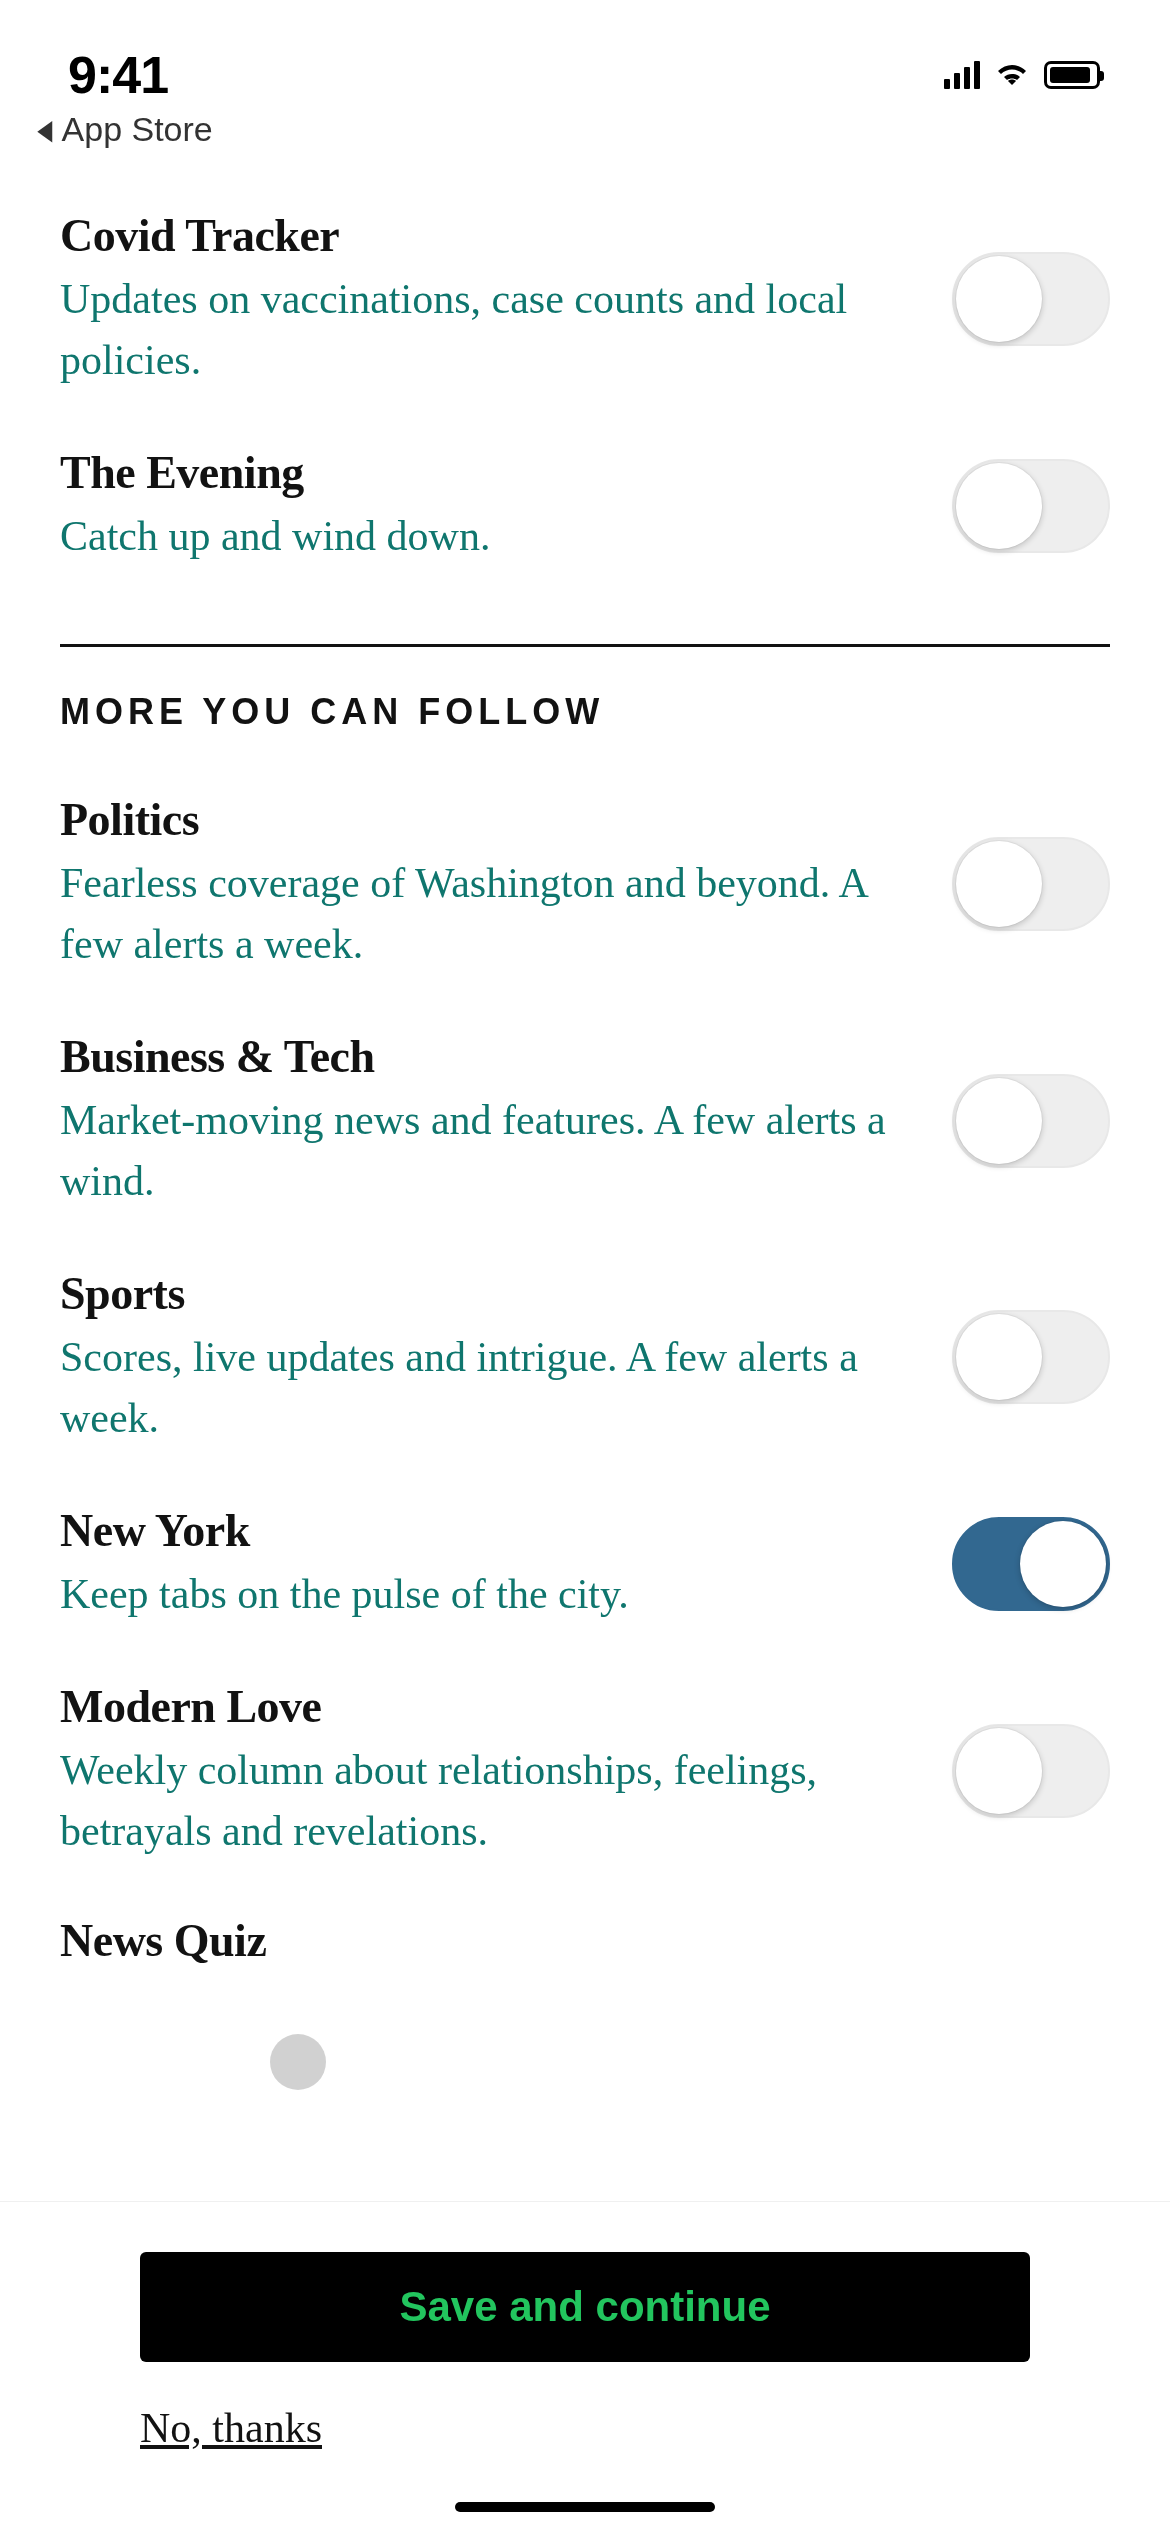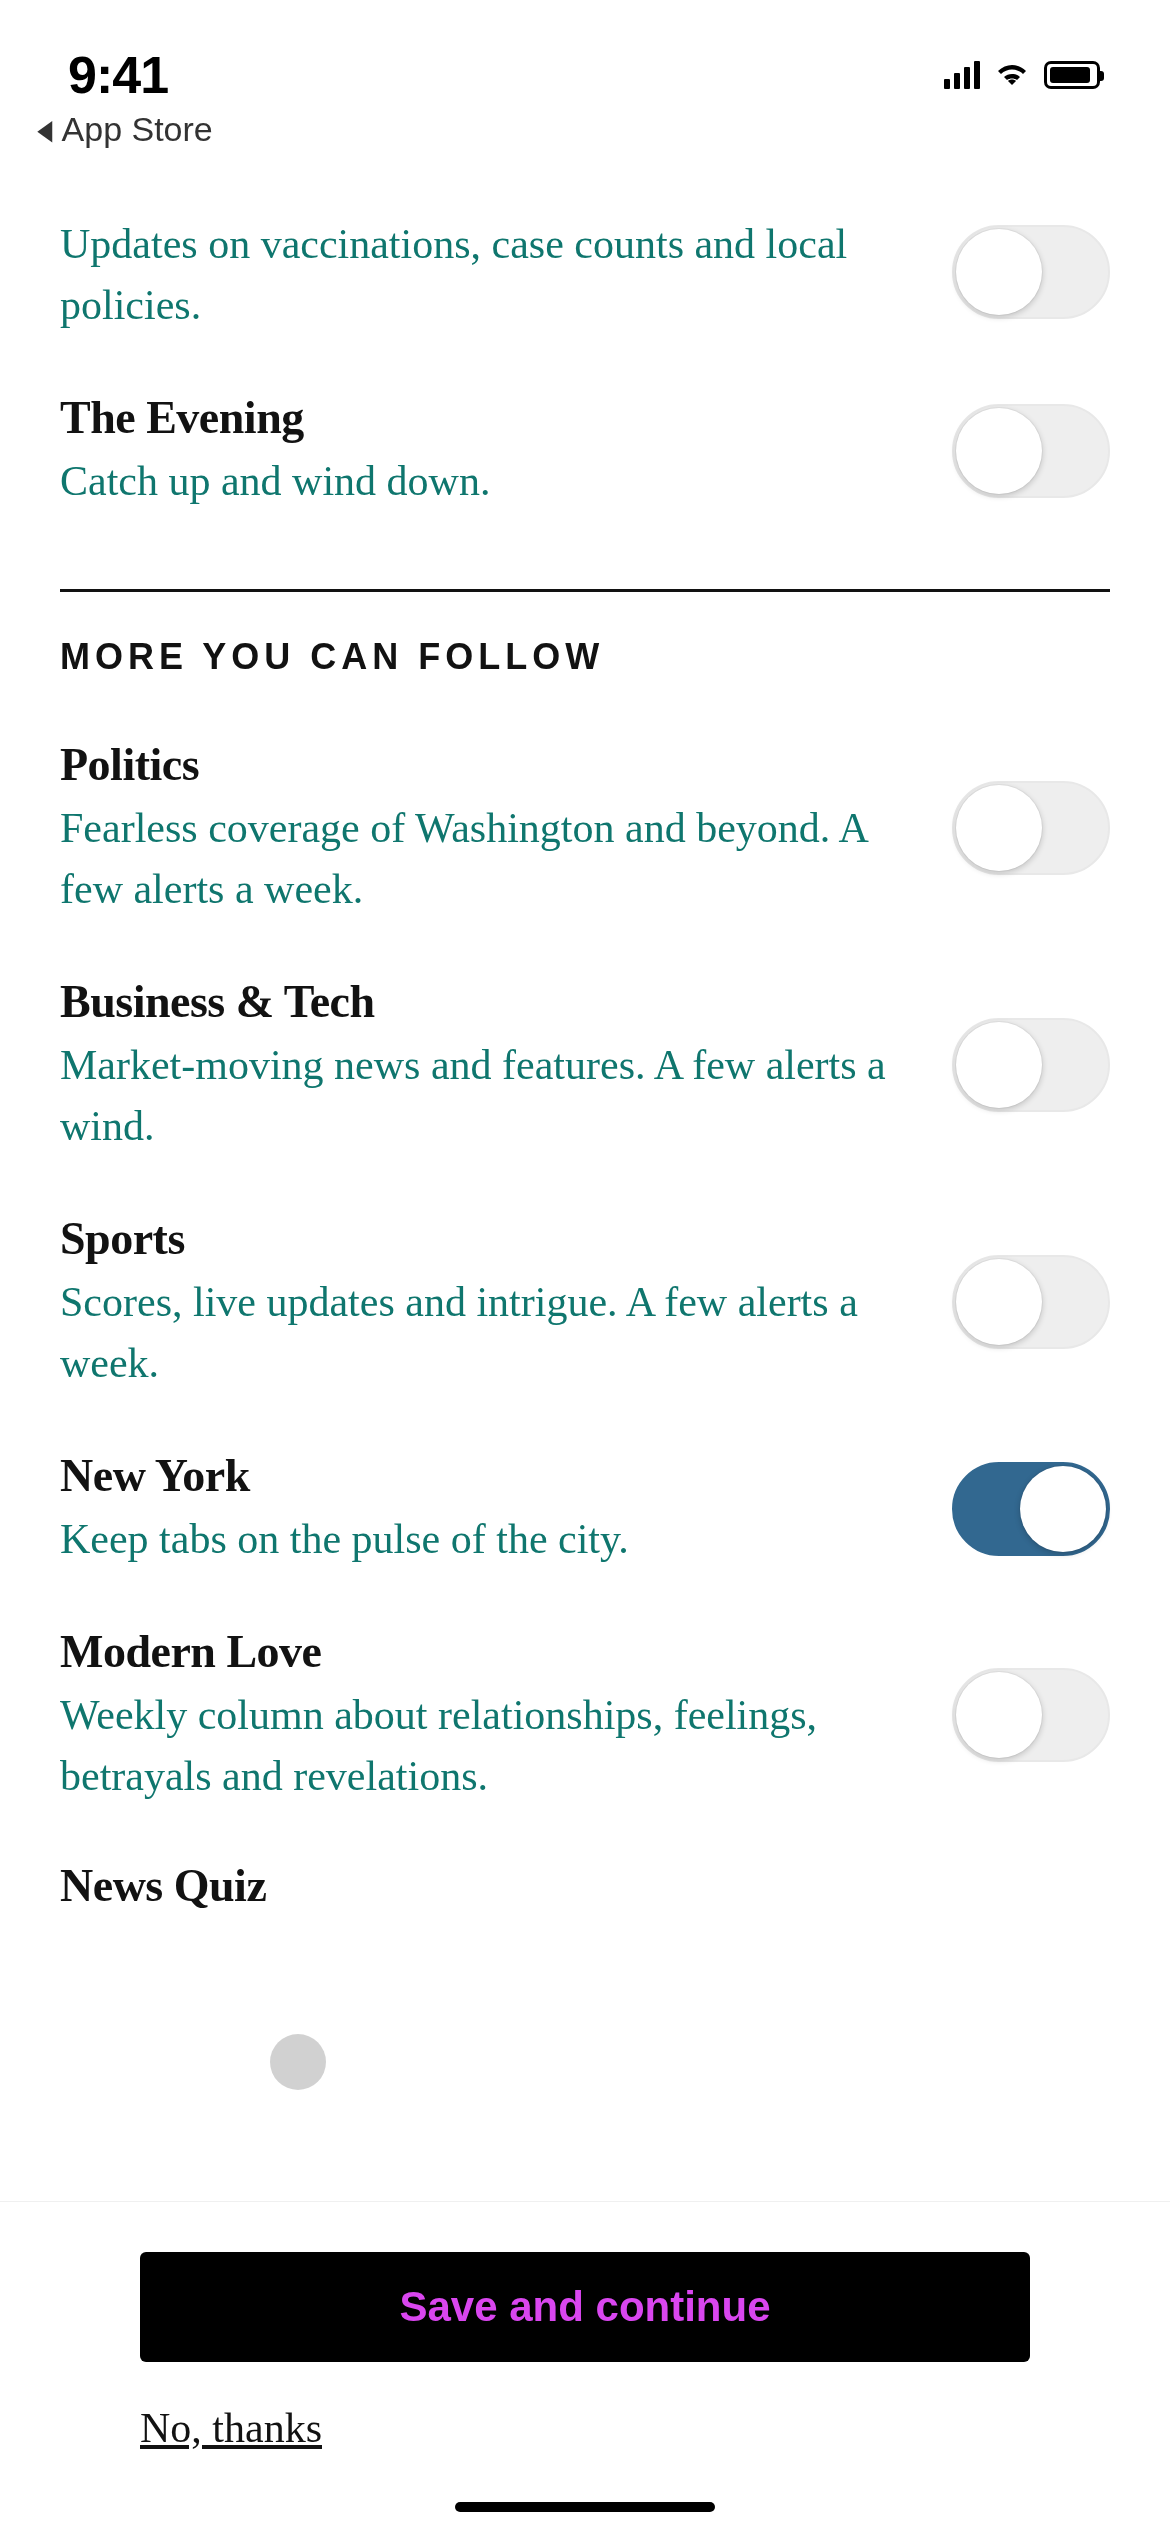--- a/index.html
+++ b/index.html
@@ -152,21 +152,21 @@
       bottom: 0;
       width: 100%;
       background: #fff;
       padding: 50px 140px 80px;
       border-top: 1px solid rgba(0,0,0,0.06);
     }
     .save-btn {
       width: 100%;
       height: 110px;
       background: #000;
-      color: #d946ef;
+      color: #22c55e;
       font-size: 42px;
       font-weight: 700;
       border: none;
       border-radius: 6px;
       display: flex;
       align-items: center;
       justify-content: center;
     }
     .no-thanks {
       font-size: 42px;
@@ -219,20 +219,21 @@
 
 <div class="back-row">
   <span class="back-arrow">◀</span>
   <span>App Store</span>
 </div>
 
 <div class="content">
 
   <div class="item">
     <div class="item-text">
+      <div class="item-title">Covid Tracker</div>
       <div class="item-desc">Updates on vaccinations, case counts and local policies.</div>
     </div>
     <div class="toggle">
         <div class="knob"></div>
       </div>
   </div>
 
   <div class="item">
     <div class="item-text">
       <div class="item-title">The Evening</div>

